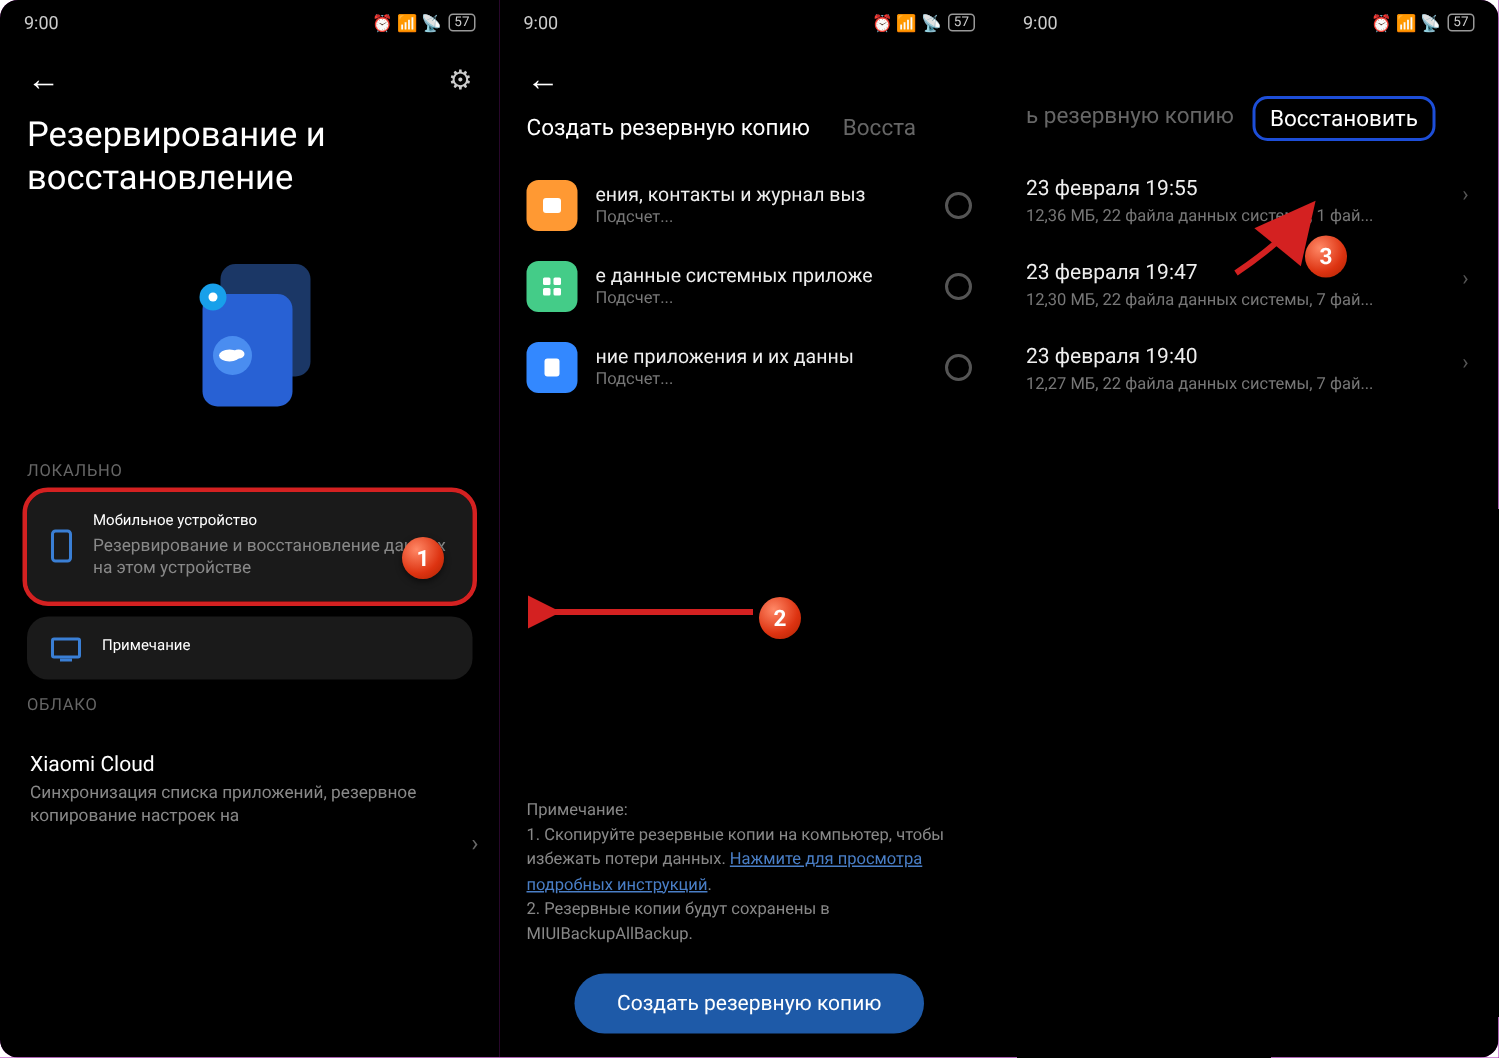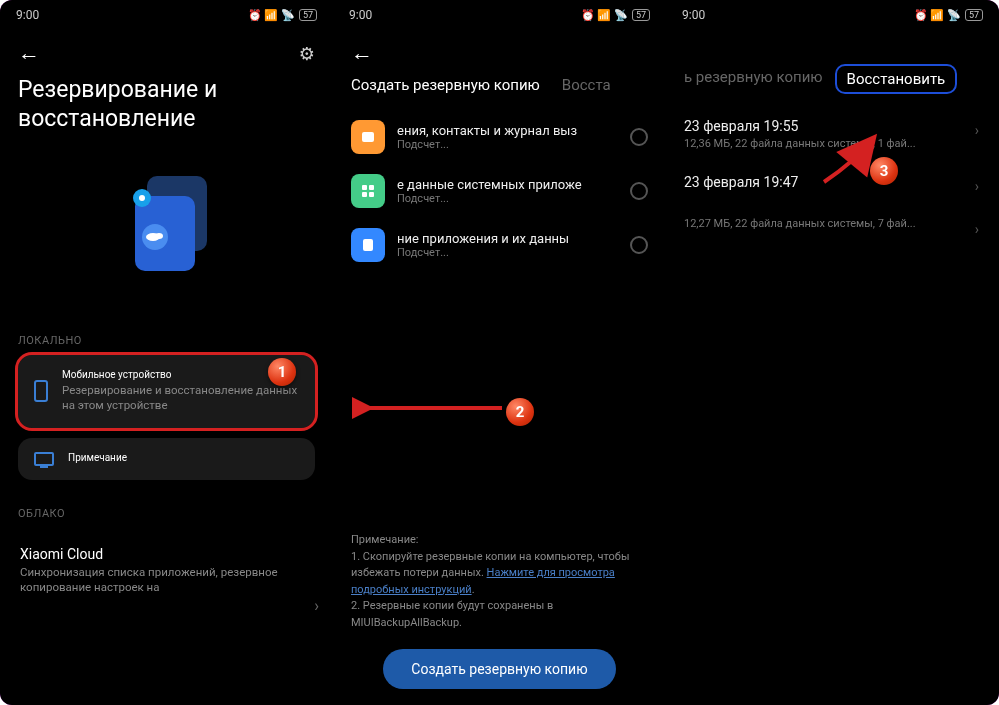--- a/index.html
+++ b/index.html
@@ -6,21 +6,21 @@
 body{background:#fff;display:flex;justify-content:center;align-items:flex-start;padding:0}
 .container{display:flex;gap:0;background:#a21caf;width:999px;height:705px;border-radius:12px;overflow:hidden;position:relative}
 .phone{width:333px;background:#000;color:#fff;position:relative;display:flex;flex-direction:column}
 .statusbar{display:flex;justify-content:space-between;align-items:center;padding:8px 16px;font-size:12px;color:#ccc}
 .status-right{display:flex;align-items:center;gap:4px;font-size:11px}
 .nav{display:flex;justify-content:space-between;align-items:center;padding:10px 18px}
 .back-arrow{font-size:22px;color:#fff}
 .gear{font-size:18px;color:#ccc}
 .content{flex:1;padding:0 18px;overflow:hidden}
 .title{font-size:23px;font-weight:400;color:#fff;margin-bottom:20px;line-height:1.25}
-.section-label{font-size:11px;color:#666;letter-spacing:0.5px;margin:27px 0 8px}
+.section-label{font-size:11px;color:#666;letter-spacing:0.5px;margin:0 0 8px}
 .card{background:#1a1a1a;border-radius:14px;padding:14px 16px;margin-bottom:10px;display:flex;align-items:center;gap:14px;position:relative}
 .card.highlighted{outline:3px solid #d42121;outline-offset:0}
 .card-body{flex:1}
 .card-title{font-size:10px;color:#fff;margin-bottom:3px}
 .card-sub{font-size:11.5px;color:#888;line-height:1.35}
 .cloud-item{padding:8px 2px;margin-top:18px}
 .cloud-title{font-size:14px;color:#fff;margin-bottom:3px}
 .cloud-sub{font-size:11.5px;color:#888;line-height:1.35}
 .chevron{position:absolute;right:14px;color:#666;font-size:16px}
 .graphic{display:flex;justify-content:center;padding:10px 0 28px}
@@ -173,23 +173,25 @@
     <span class="tab boxed">Восстановить</span>
   </div>
   <div class="content">
     <div class="backup-item">
       <div class="backup-date">23 февраля 19:55</div>
       <div class="backup-info">12,36 МБ, 22 файла данных системы, 1 фай...</div>
       <span class="backup-chevron">›</span>
     </div>
     <div class="backup-item">
       <div class="backup-date">23 февраля 19:47</div>
+      <div class="backup-info">12,30 МБ, 22 файла данных системы, 7 фай...</div>
       <span class="backup-chevron">›</span>
     </div>
     <div class="backup-item">
+      <div class="backup-date">23 февраля 19:40</div>
       <div class="backup-info">12,27 МБ, 22 файла данных системы, 7 фай...</div>
       <span class="backup-chevron">›</span>
     </div>
   </div>
 </div>
 
 <div class="badge" style="left:268px;top:358px">1</div>
 <div class="badge" style="left:506px;top:398px">2</div>
 <div class="badge" style="left:870px;top:157px">3</div>
 

